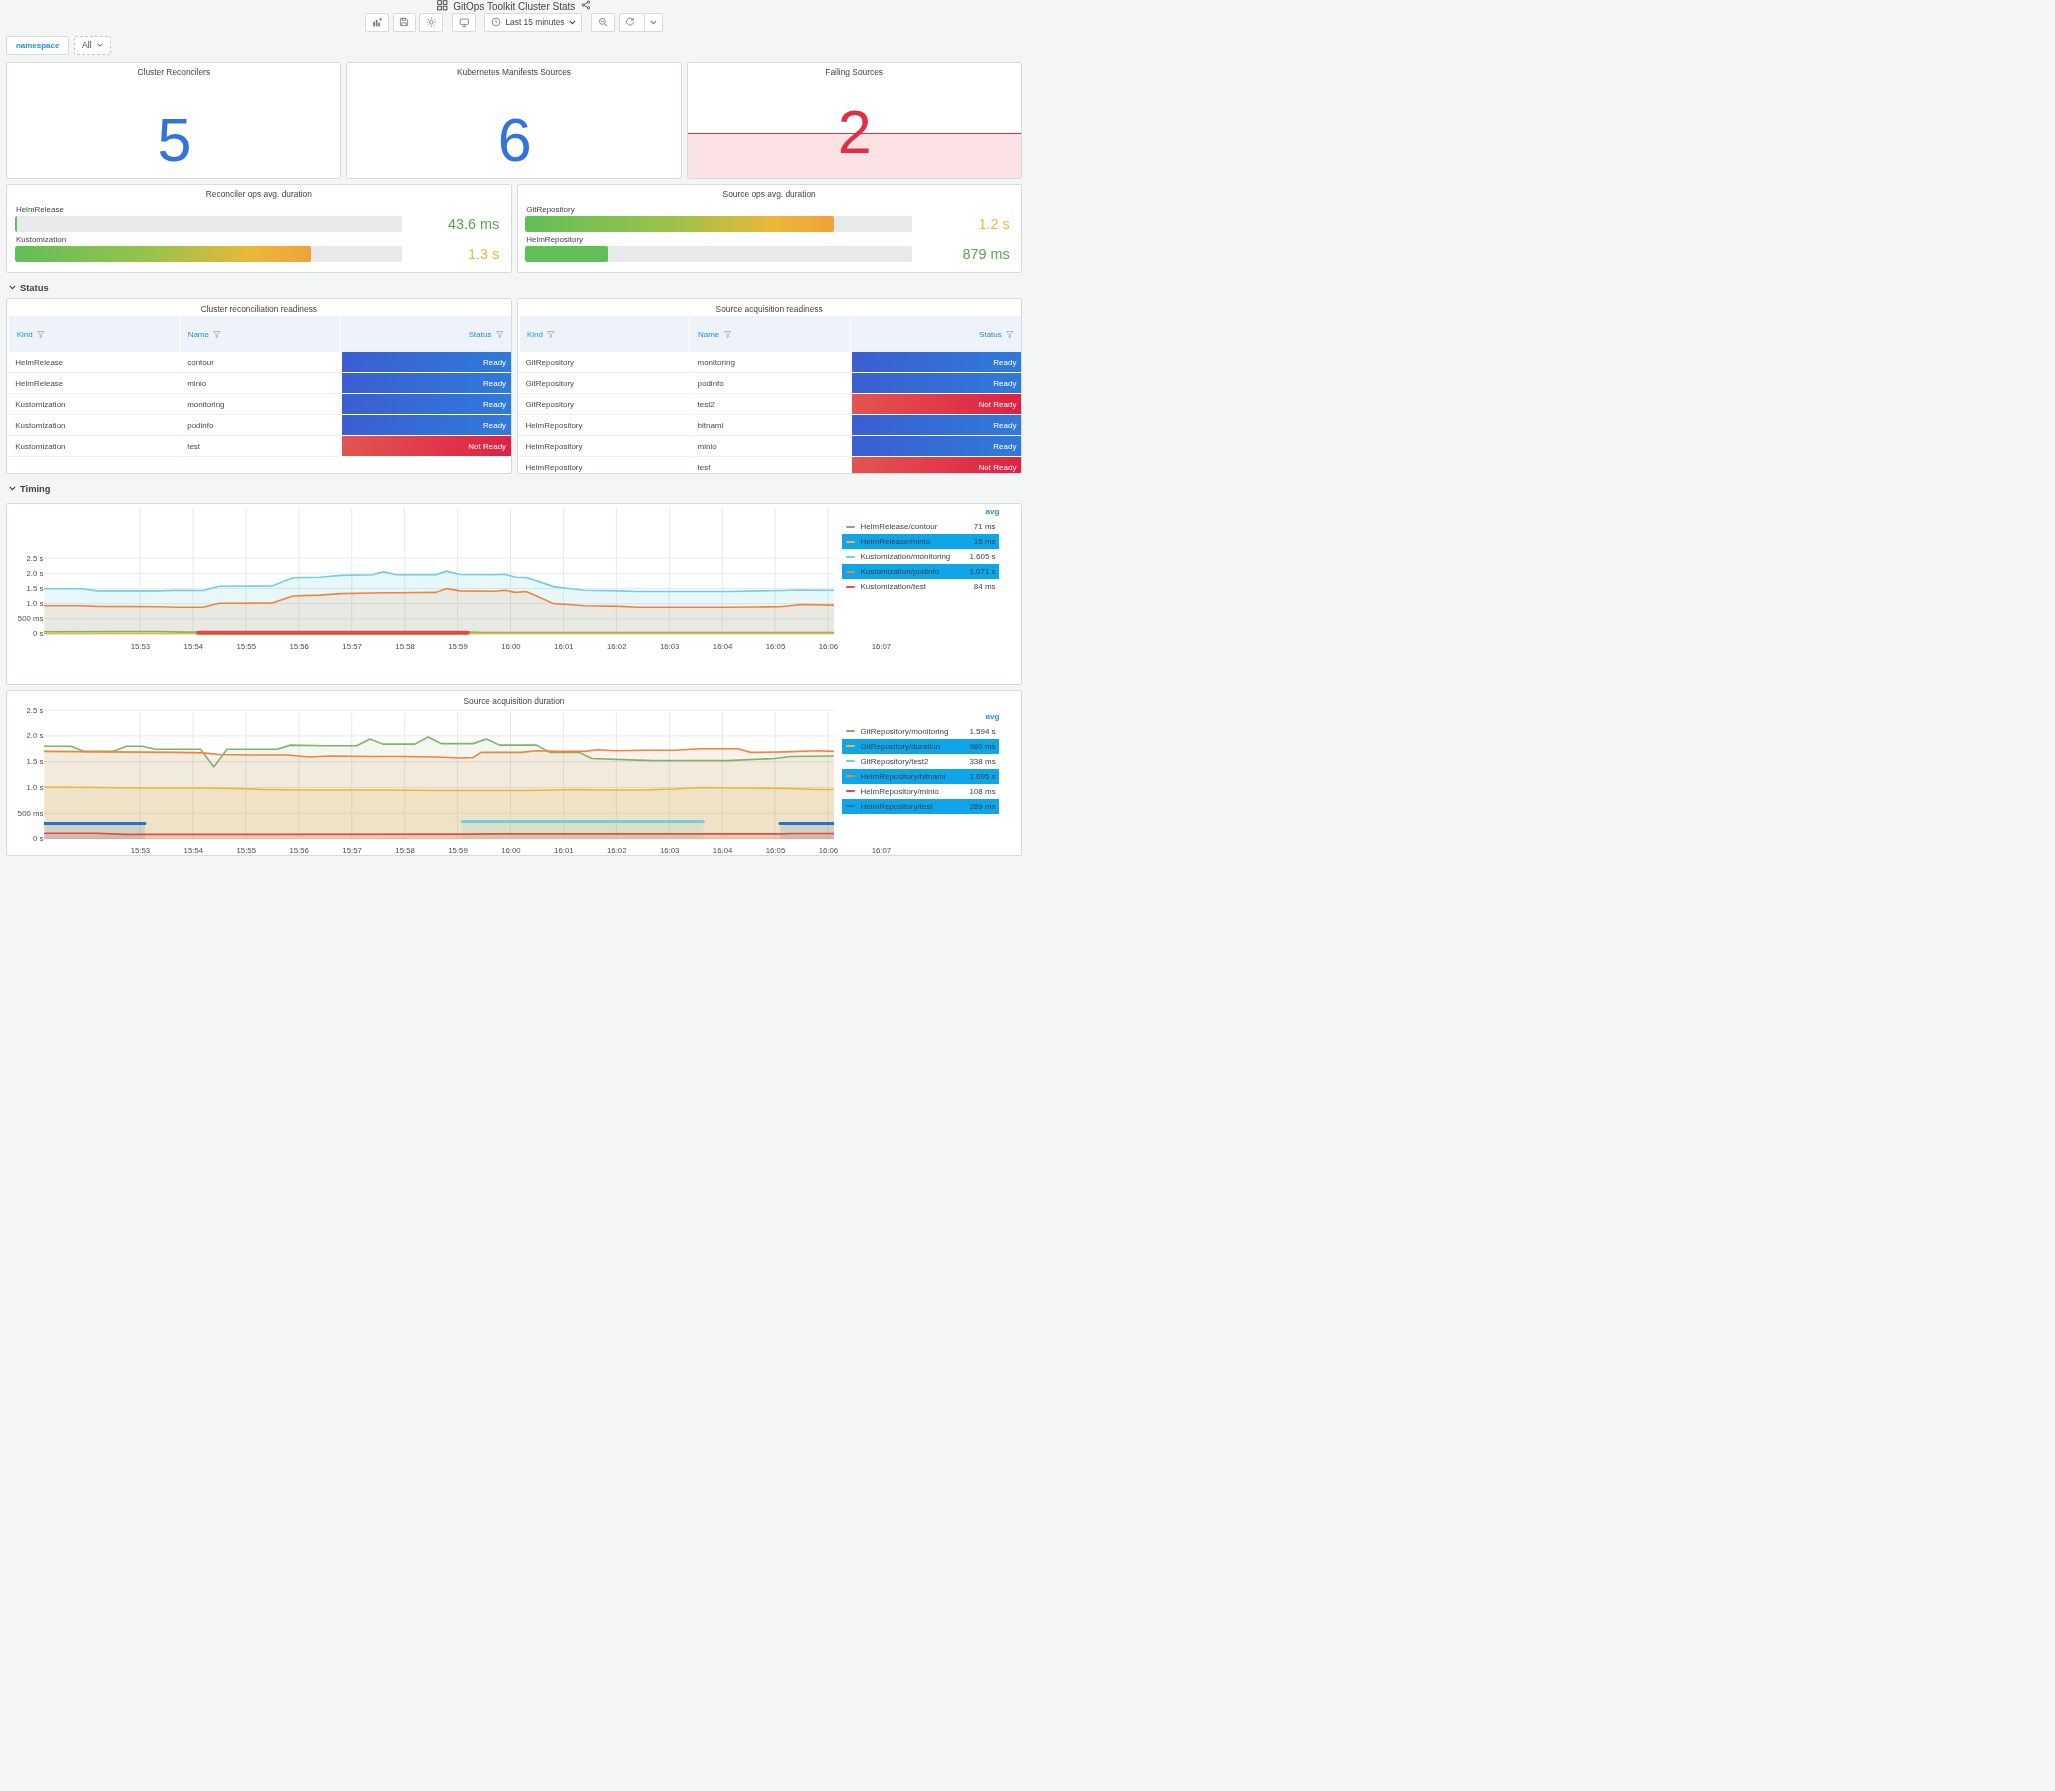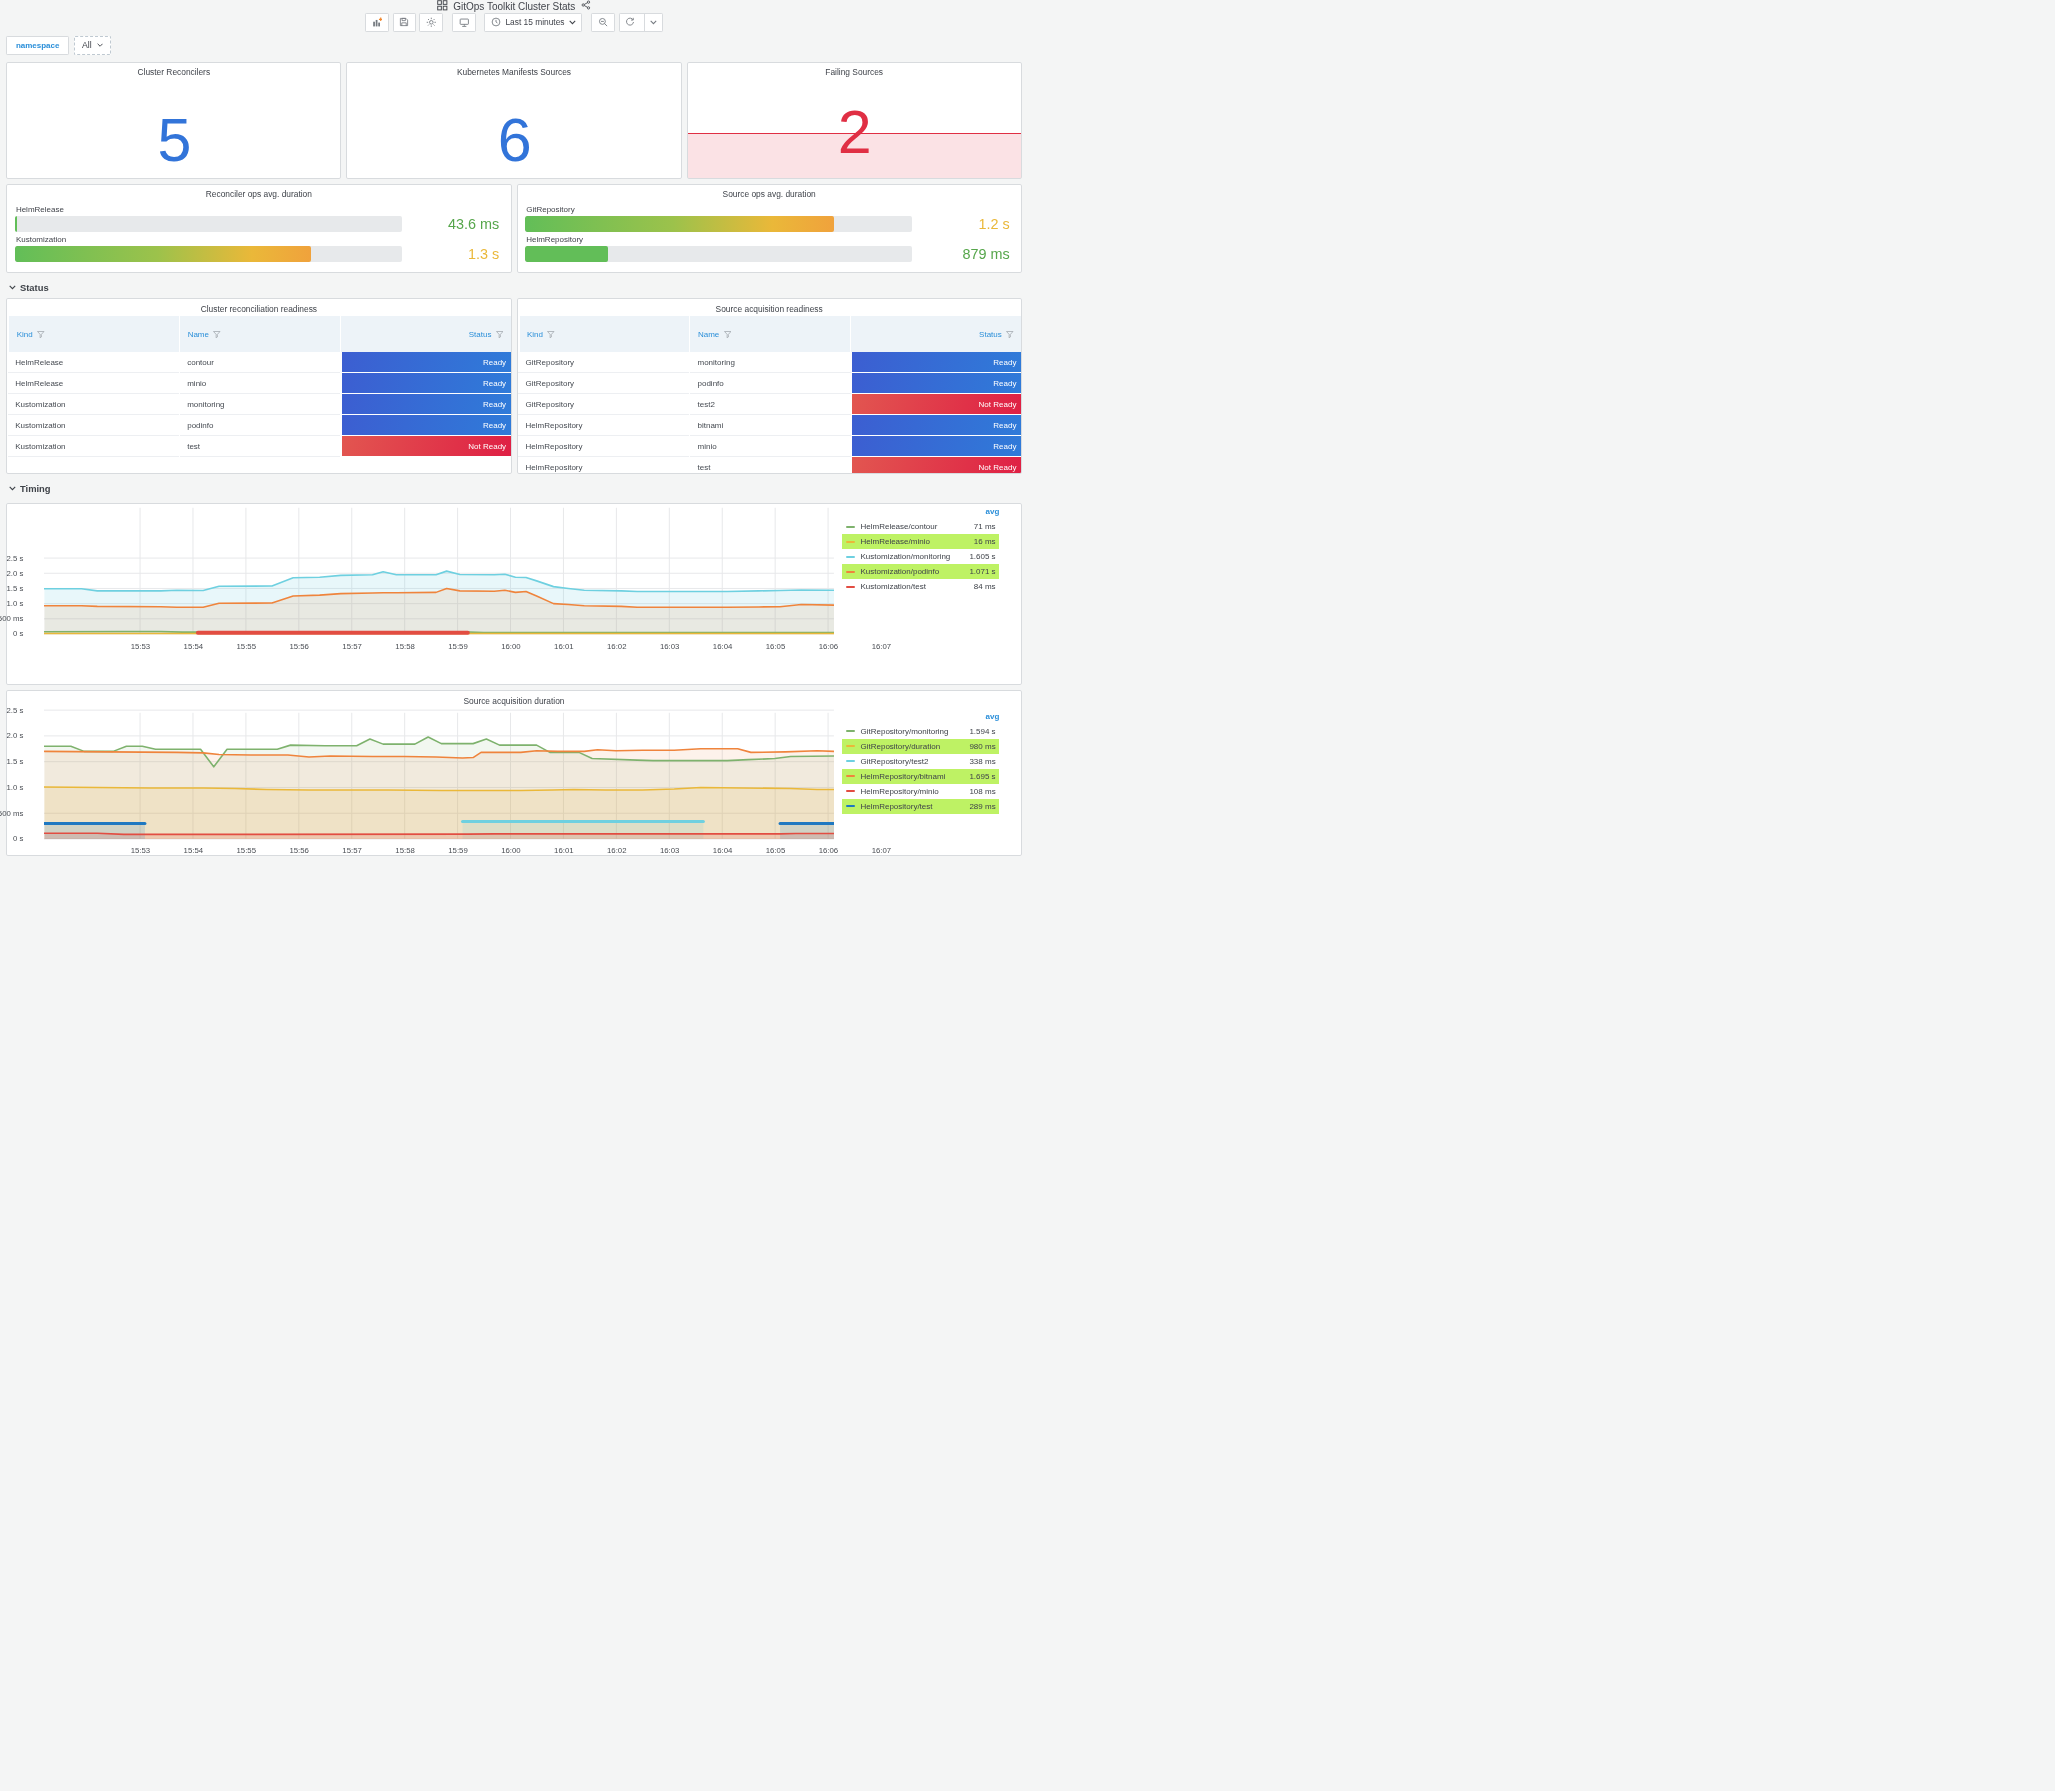--- a/index.html
+++ b/index.html
@@ -64,30 +64,30 @@
   .tcell { display:flex; align-items:center; padding:0 7.5px; font-size:8px; color:#464B52; border-bottom:0.6px solid #EDEFF2; }
   .tcell.status { padding:0; border-bottom:none; align-items:stretch; }
   .status-pill { flex:1; margin:0 0 1.2px 0; display:flex; align-items:center; justify-content:flex-end;
                  padding:0 6.2px; color:#fff; font-size:8px; }
 
   
   .chart-panel { margin-top:5px; }
   .chart-panel .p-title { height:17.5px; }
   .chart-body { display:flex; padding:0 2.5px 0 1.2px; }
   .yaxis { position:relative; width:36px; flex:none; }
-  .ytick { position:absolute; right:21px; font-size:7.8px; color:#4A4E54; white-space:nowrap; }
+  .ytick { position:absolute; right:1px; font-size:7.8px; color:#4A4E54; white-space:nowrap; }
   .plotcol { flex:1; min-width:0; }
   .plotcol svg { width:100%; display:block; }
   .xlabels { position:relative; height:13.7px; }
   .xtick { position:absolute; top:2.5px; transform:translateX(-50%); font-size:7.8px; color:#4A4E54; }
   .grid { stroke:#E7E8EA; stroke-width:1; vector-effect:non-scaling-stroke; }
   .legend { width:184px; flex:none; padding:1.2px 19px 0 7.5px; }
   .legend-head { text-align:right; font-size:8px; font-weight:bold; color:#2B8FD9; height:13.7px; line-height:13.7px; cursor:pointer; }
   .legend-row { display:flex; align-items:center; height:15px; padding:0 3.7px; font-size:8px; cursor:pointer; }
-  .legend-row.stripe { background:#bef264; }
+  .legend-row.stripe { background:#0ea5e9; }
   .lg-marker { width:9.4px; height:1.9px; border-radius:1.2px; margin-right:5.6px; flex:none; }
   .lg-name { flex:1; color:#3F434A; white-space:nowrap; overflow:hidden; }
   .lg-val { color:#3F434A; text-align:right; min-width:35px; white-space:nowrap; }
 </style>
 </head>
 <body>
 
 <div class="page">
 
   <div class="topbar">

